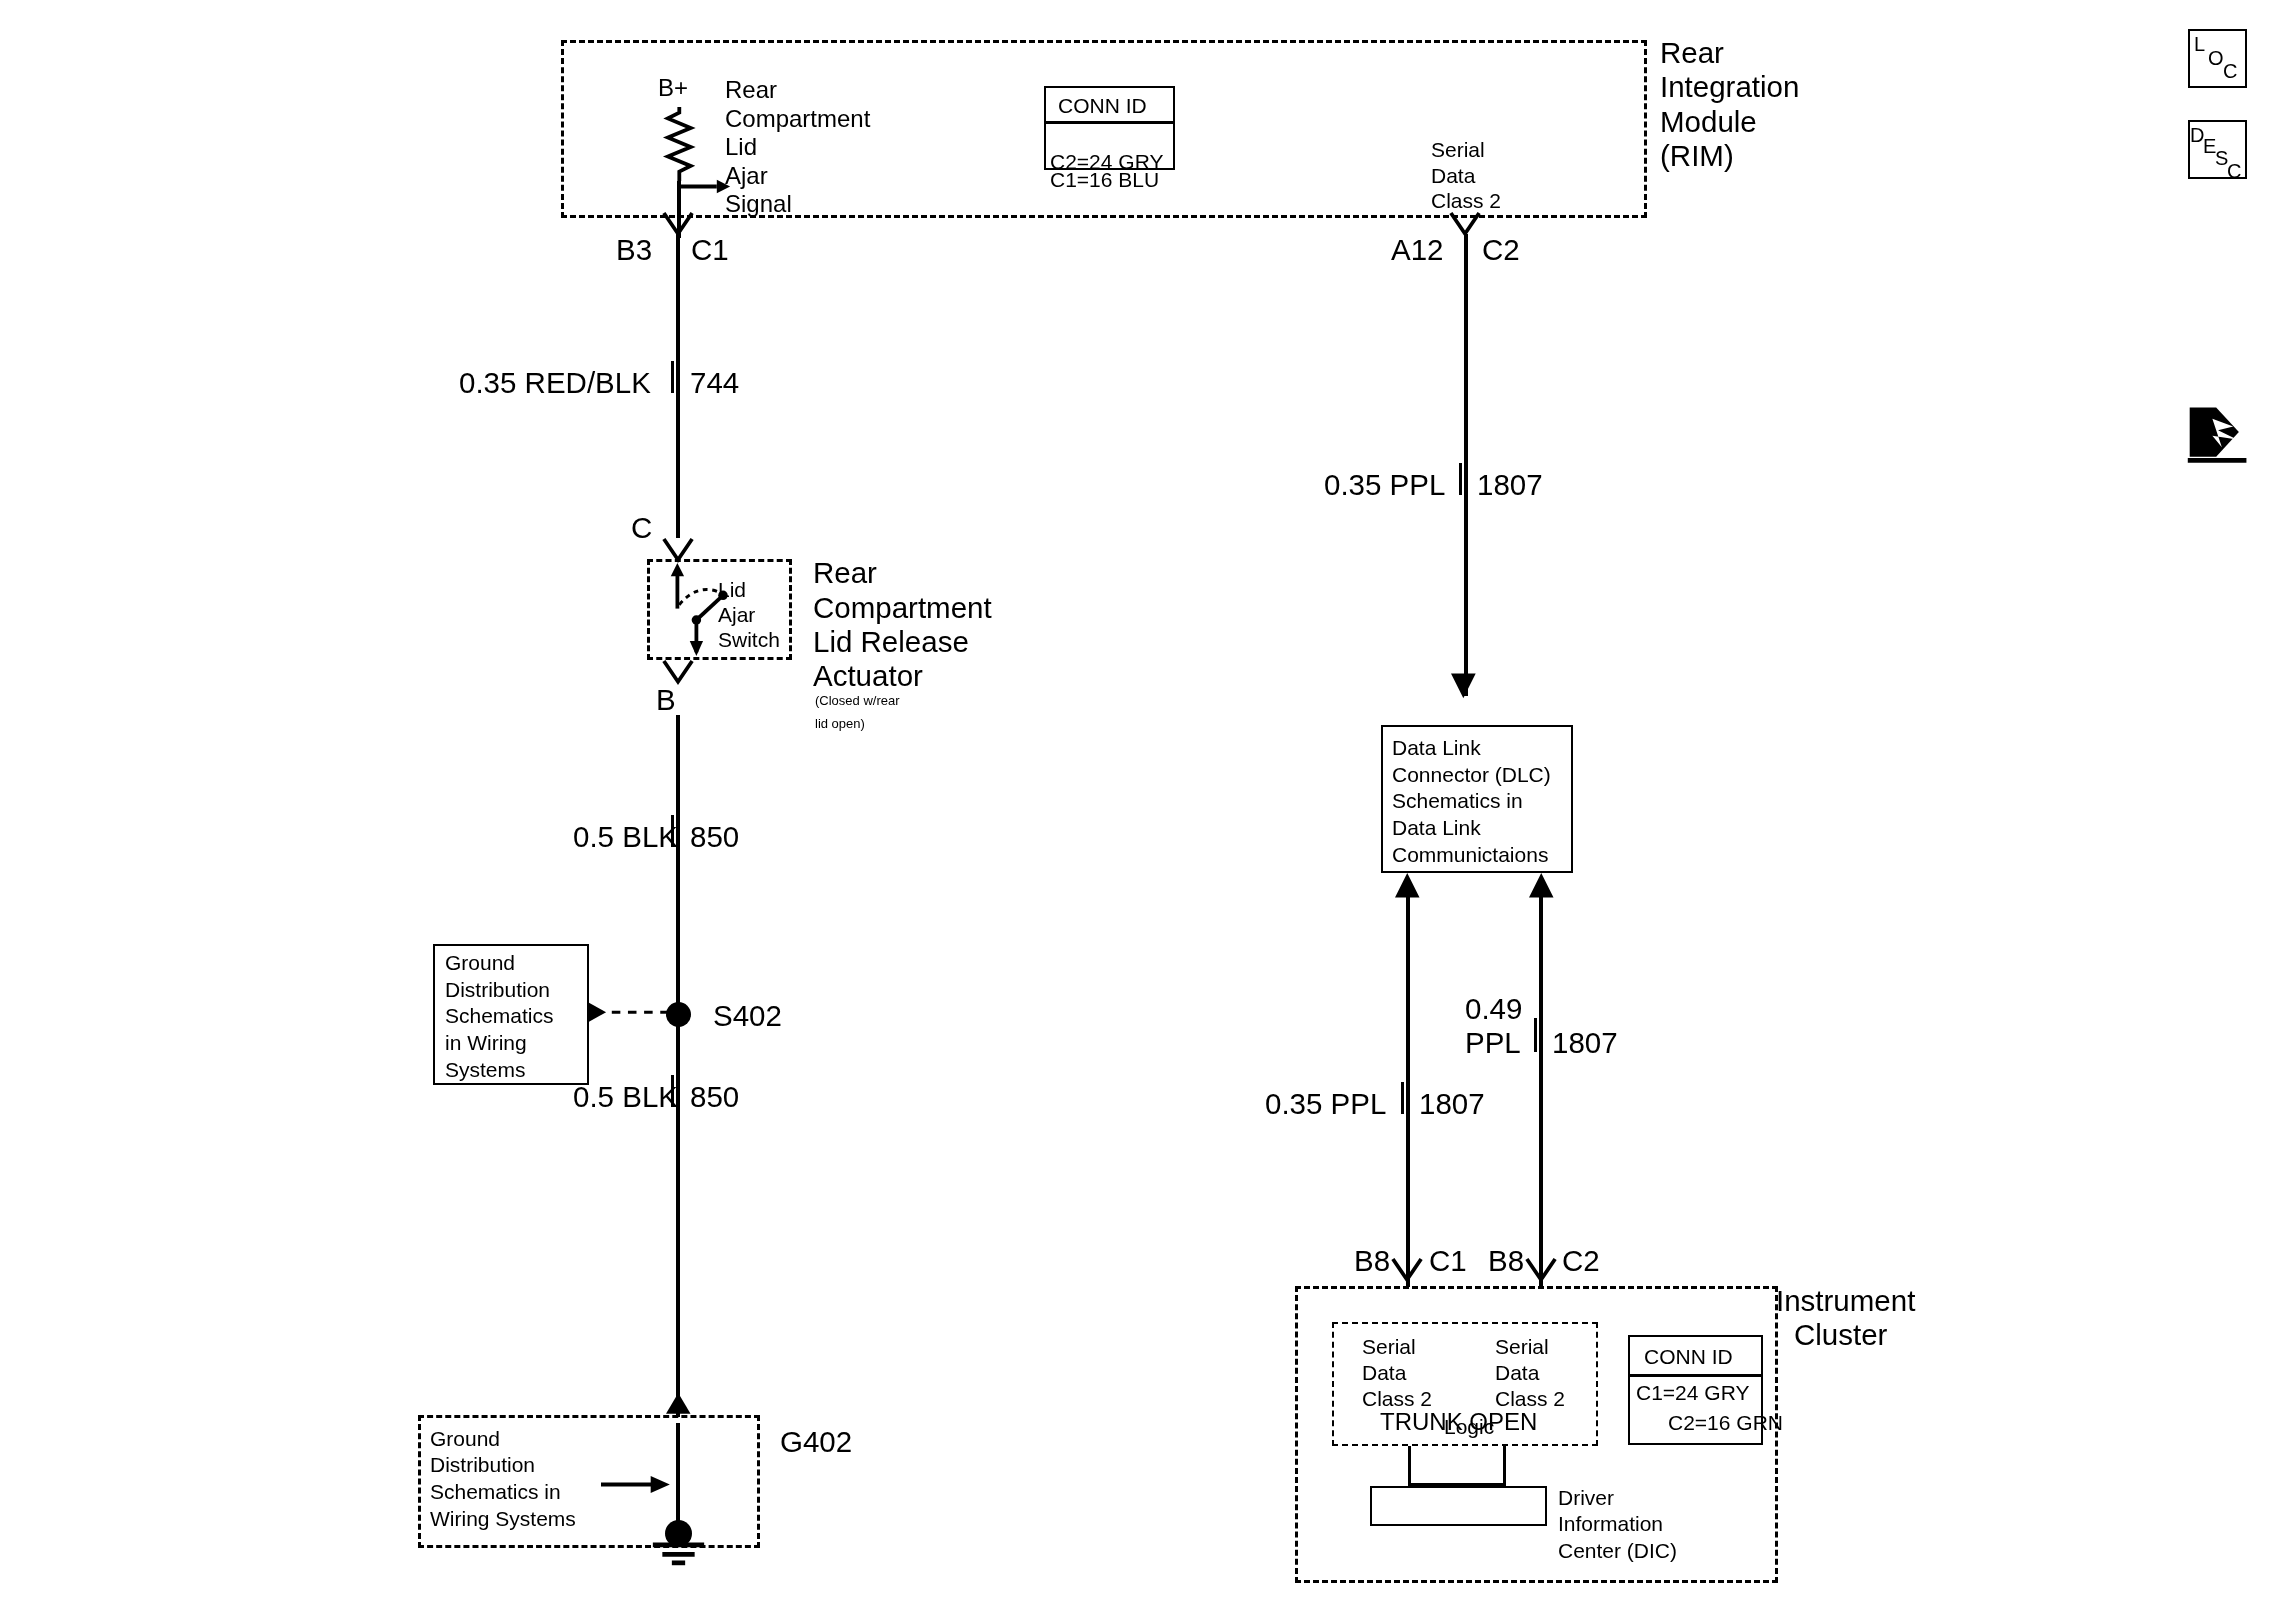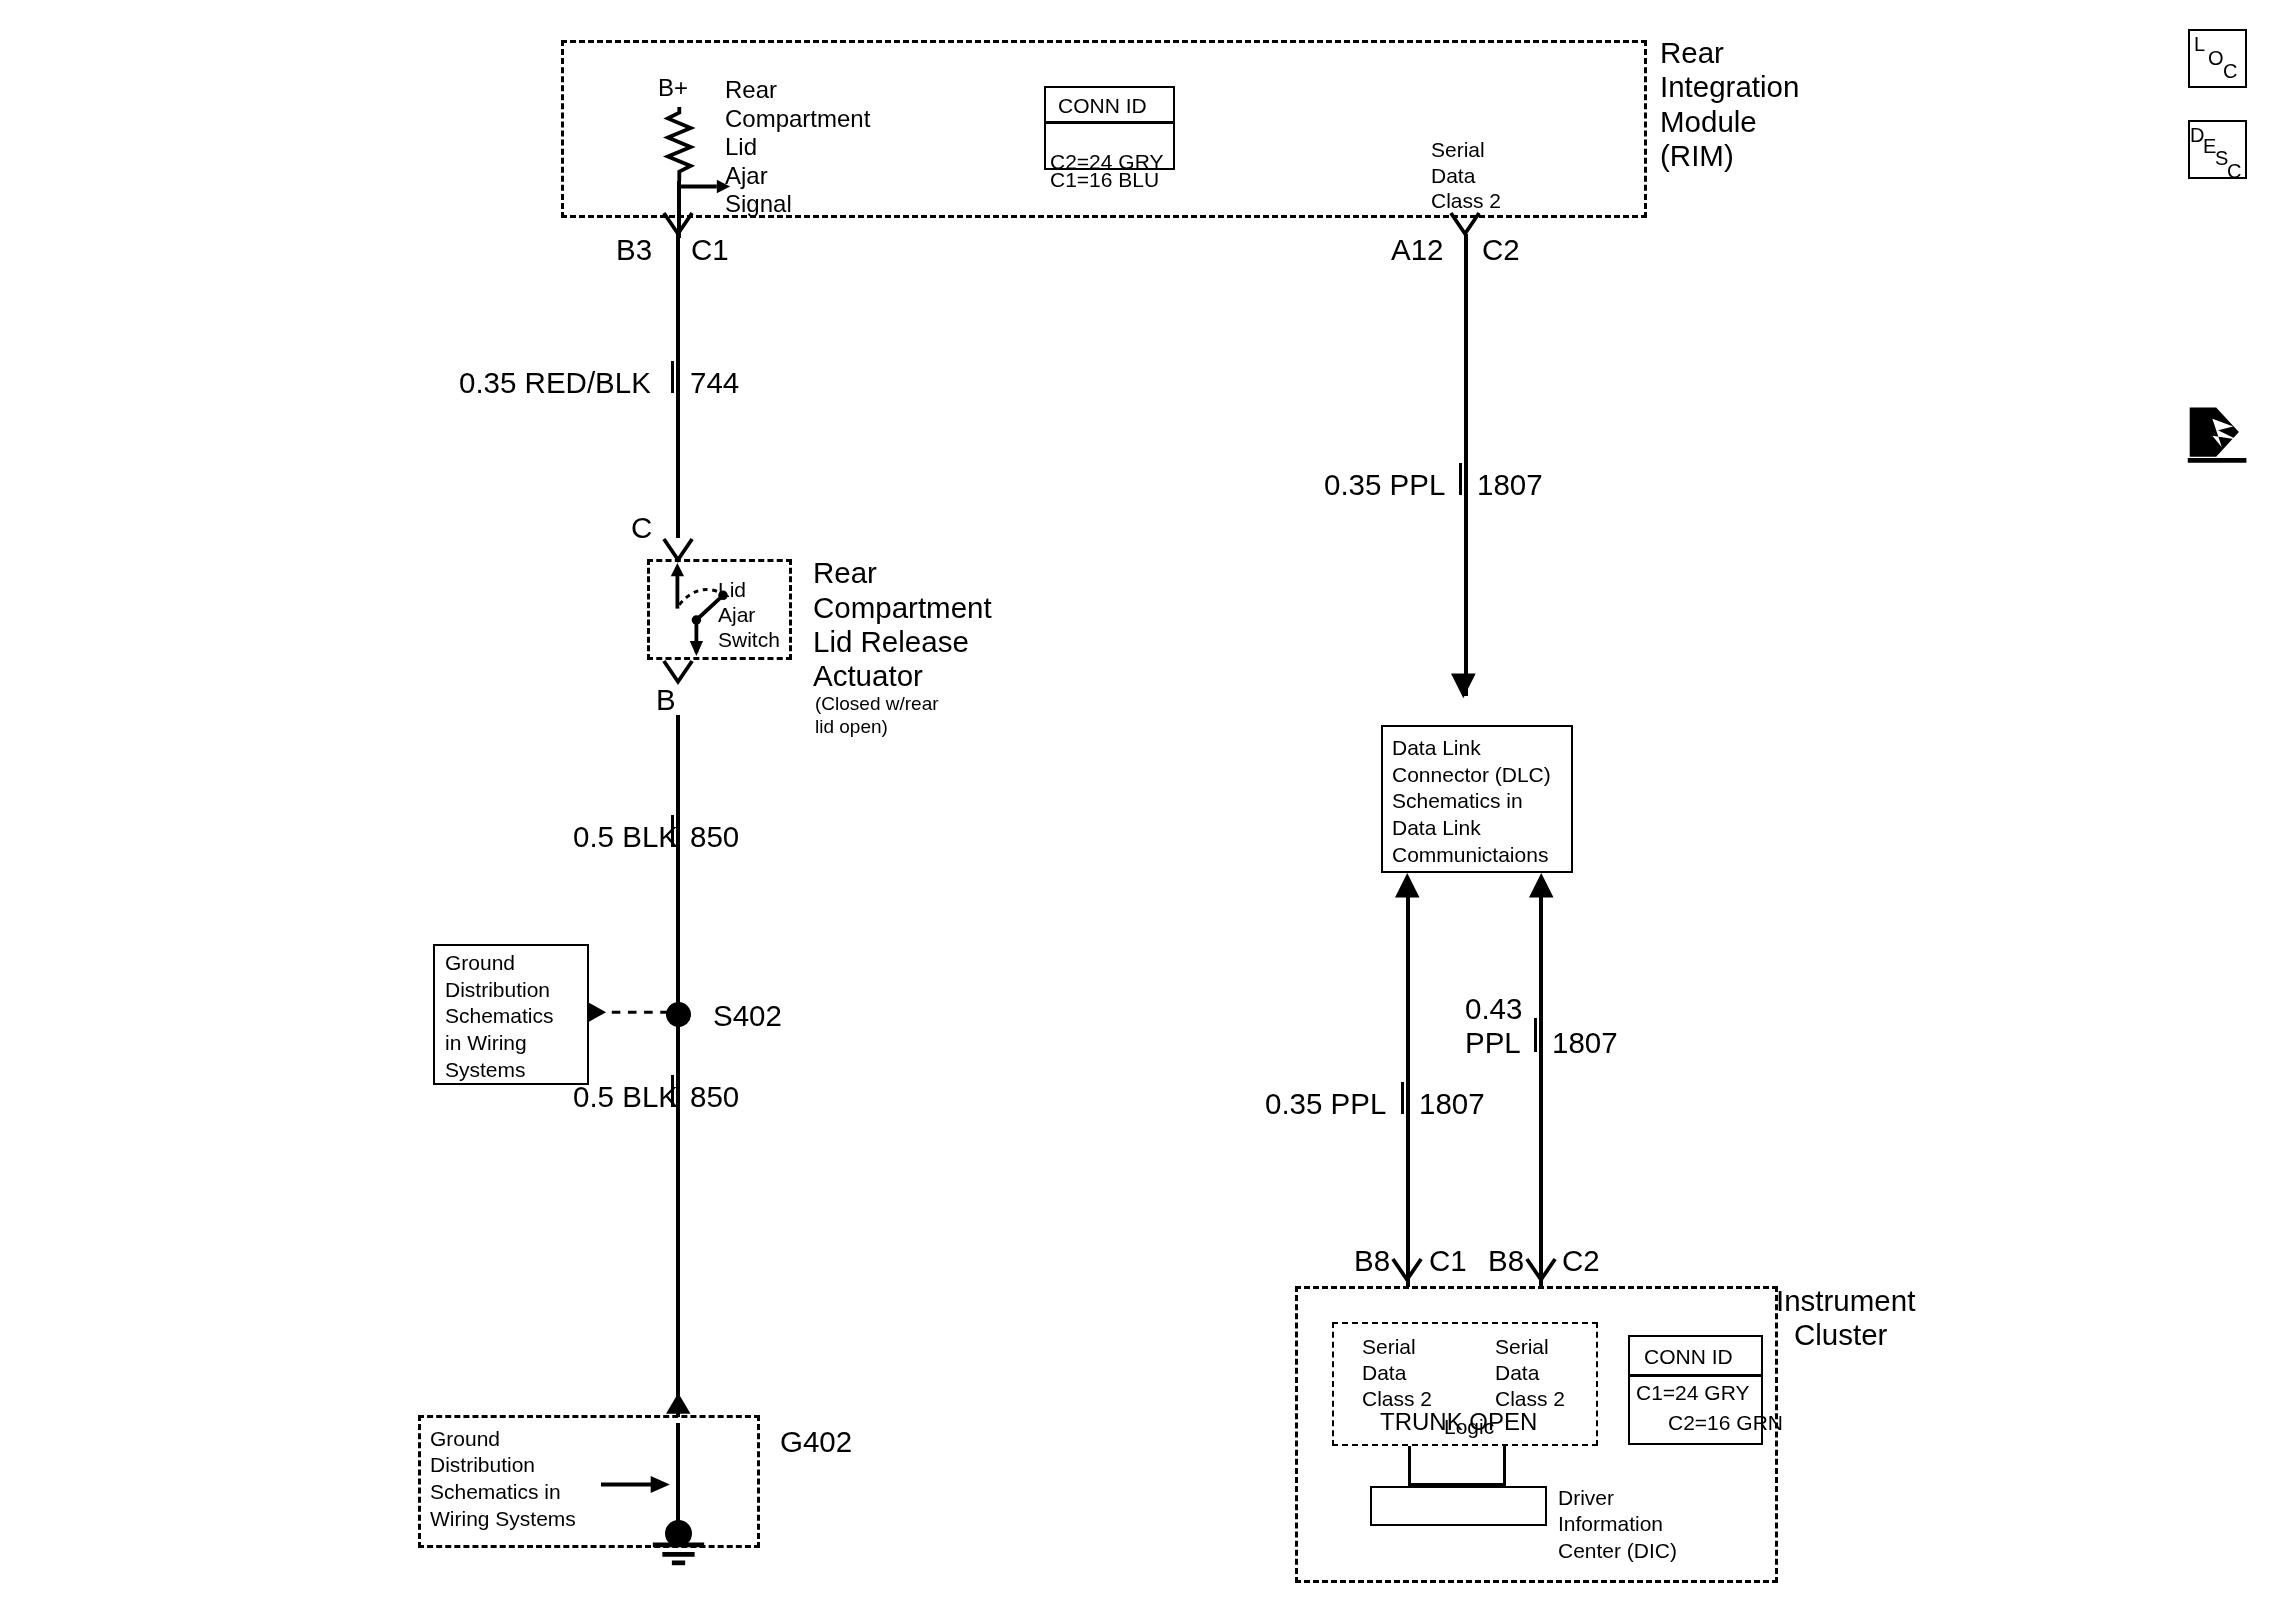--- a/index.html
+++ b/index.html
@@ -20,21 +20,21 @@
   }
   .txt {
     position: absolute;
     font-family: "Liberation Sans", sans-serif;
     color: #000;
     white-space: pre;
     line-height: 1.18;
   }
   .f25 { font-size: 24px; }
   .f22 { font-size: 21px; }
-  .f20 { font-size: 19px; }
+  .f20 { font-size: 13px; }
   .f31 { font-size: 29.5px; }
   .dash-box {
     position: absolute;
     border: 3.8px dashed #000;
     box-sizing: border-box;
   }
   .solid-box {
     position: absolute;
     border: 2.9px solid #000;
     box-sizing: border-box;
@@ -239,21 +239,21 @@
   <div class="vline" style="left:1406px; top:889px; height:398px;"></div>
   <svg style="left:1393px; top:873px; width:28.5px; height:34px;" viewBox="0 0 30 36" width="28.5" height="34">
     <polygon points="2,26 15,0 28,26" fill="#000"></polygon>
   </svg>
 
   <div class="vline" style="left:1539px; top:889px; height:398px;"></div>
   <svg style="left:1527px; top:873px; width:28.5px; height:34px;" viewBox="0 0 30 36" width="28.5" height="34">
     <polygon points="2,26 15,0 28,26" fill="#000"></polygon>
   </svg>
 
-  <div class="txt f31" style="left:1465px; top:992px;">0.43</div>
+  <div class="txt f31" style="left:1465px; top:992px;">0.49</div>
   <div class="txt f31" style="left:1465px; top:1026px;">PPL</div>
   <div class="thinv" style="left:1534px; top:1018px; height:34px;"></div>
   <div class="txt f31" style="left:1552px; top:1026px;">1807</div>
 
   <div class="txt f31" style="left:1265px; top:1087px;">0.35 PPL</div>
   <div class="thinv" style="left:1401px; top:1082px; height:32px;"></div>
   <div class="txt f31" style="left:1419px; top:1087px;">1807</div>
 
   <div class="txt f31" style="left:1354px; top:1244px;">B8</div>
   <div class="txt f31" style="left:1429px; top:1244px;">C1</div>

